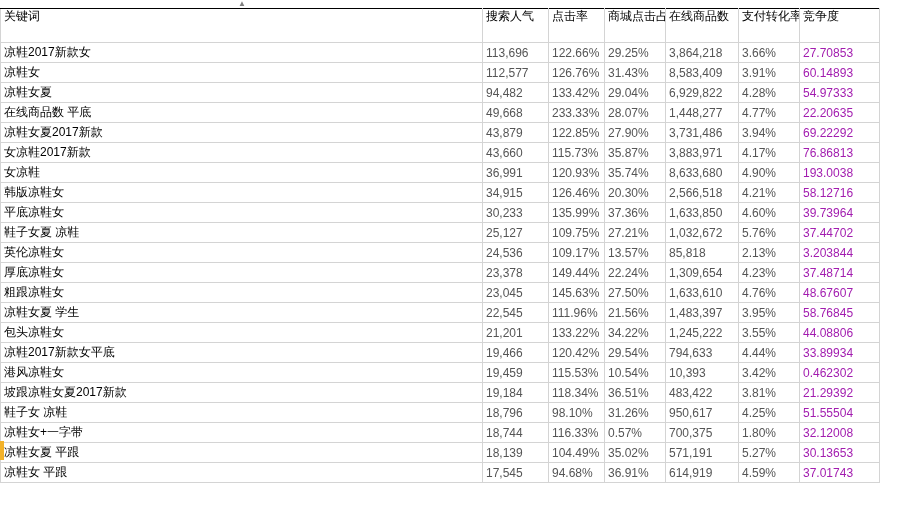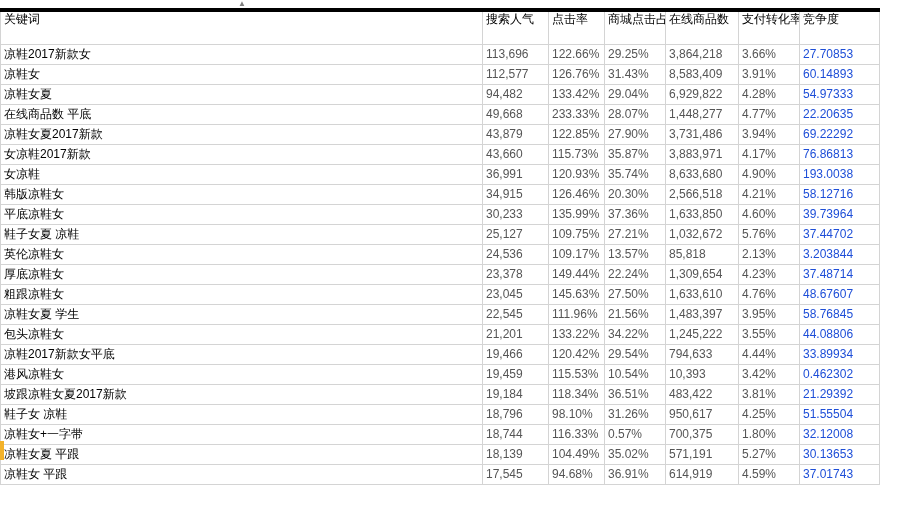--- a/index.html
+++ b/index.html
@@ -63,35 +63,35 @@
     text-align: left;
     background: #ffffff;
     height: 19px;
     box-sizing: border-box;
   }
   table.grid thead th {
     font-weight: normal;
     vertical-align: top;
     height: 34px;
     line-height: 13px;
-    border-top: 4px solid #000000;
+    border-top: 1px solid #000000;
     margin-top: 32px;
   }
   table.grid thead th.kw {
     vertical-align: top;
   }
   .row-label {
     font-weight: normal;
     margin-top: 24px;
   }
   .num {
     color: #555555;
   }
   .comp {
-    color: #1d4ed8;
+    color: #a21caf;
   }
   
   .sel-marker {
     position: absolute;
     left: 0px;
     width: 4px;
     height: 19px;
     background: #f3b229;
   }
 </style>

